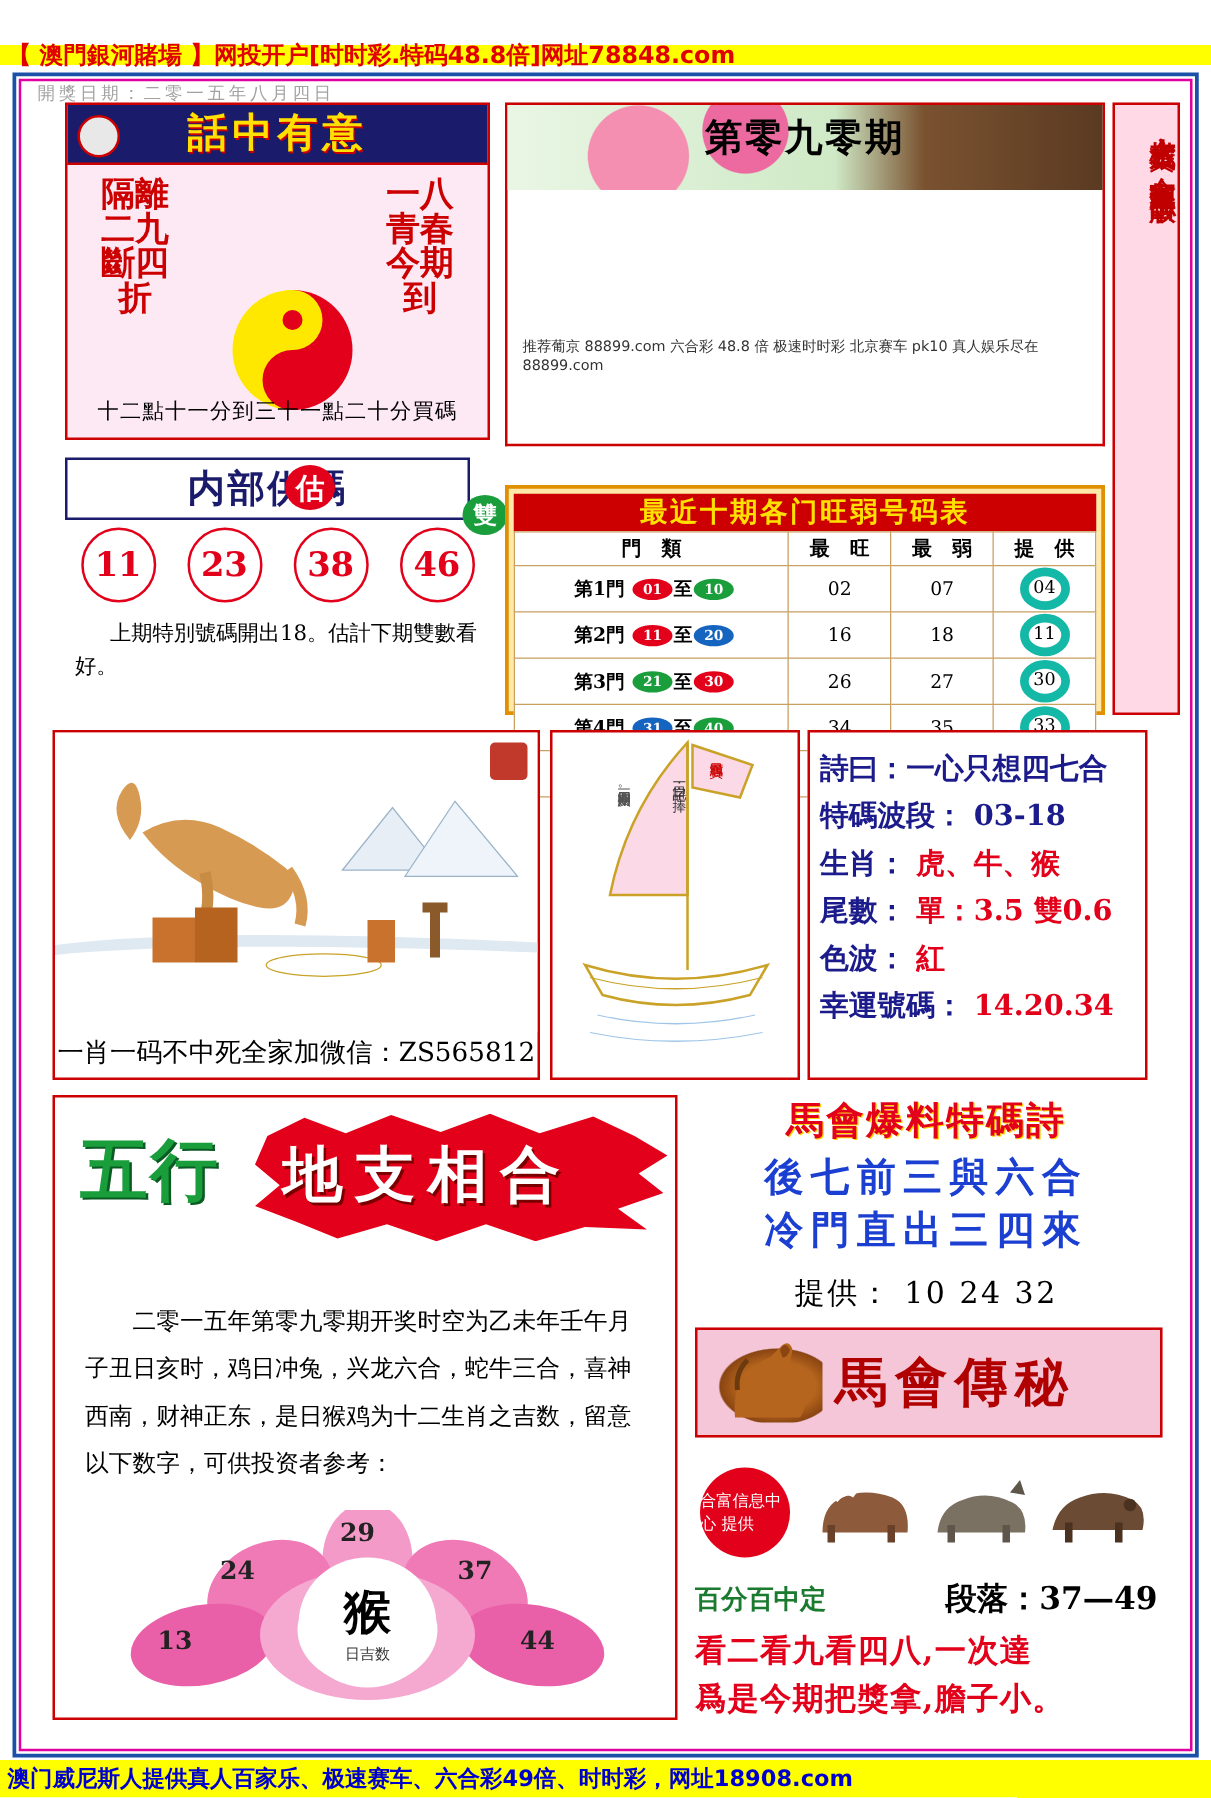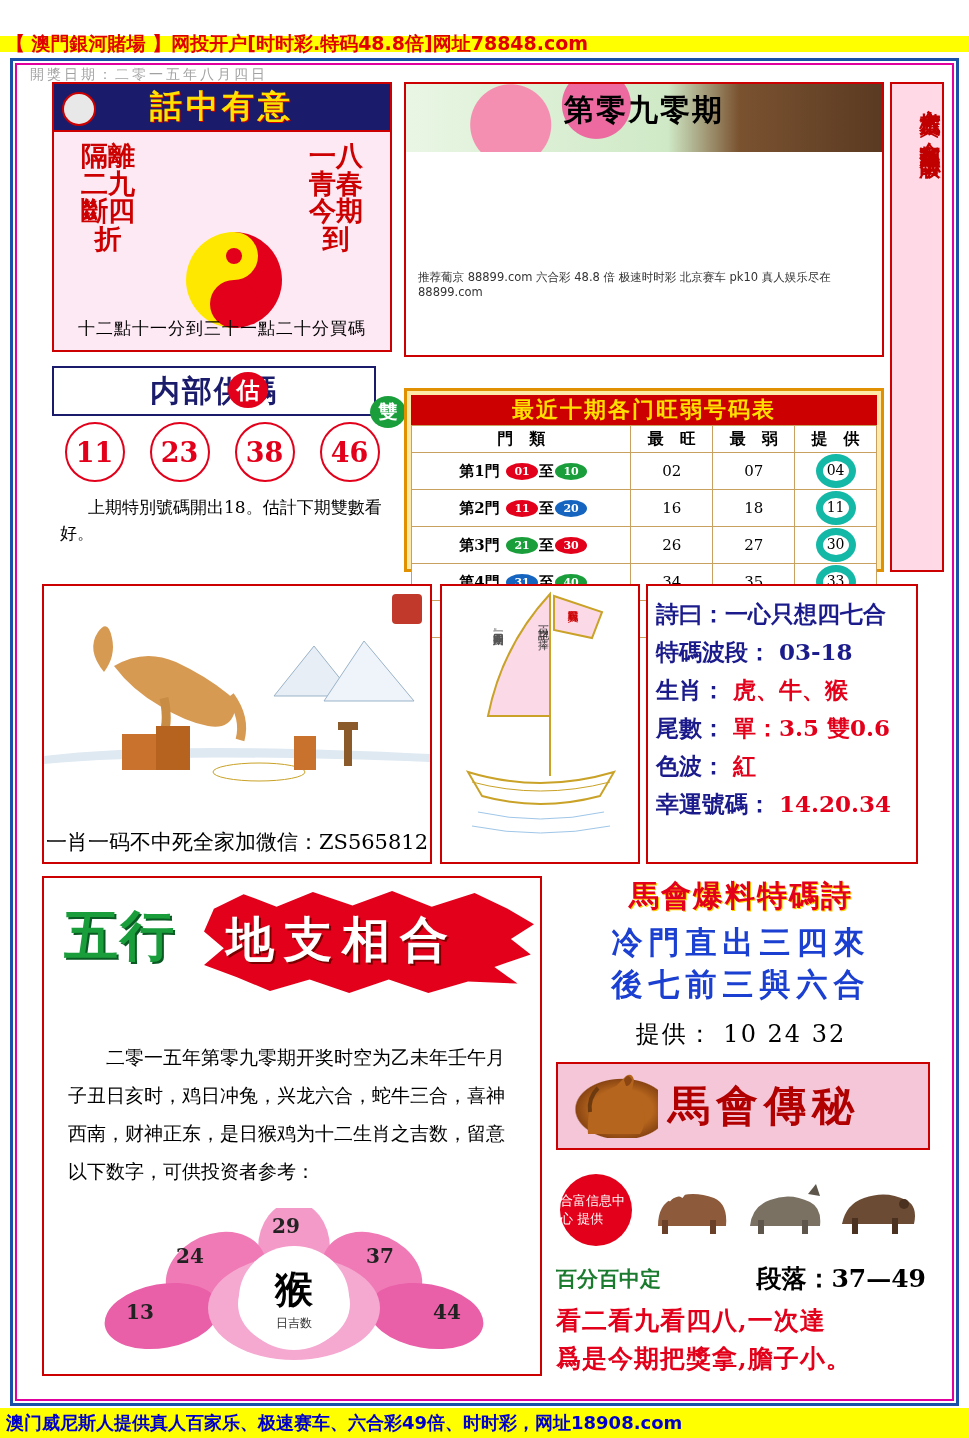--- a/index.html
+++ b/index.html
@@ -528,28 +528,28 @@
         <ellipse cx="190" cy="96" rx="56" ry="44" fill="#ffffff"></ellipse>
       </svg>
       <div class="lotus-center">
         <div class="lotus-monkey">猴</div>
         <div class="lotus-sub">日吉数</div>
       </div>
       <div class="lnum" style="left:168px;top:6px;">29</div>
       <div class="lnum" style="left:72px;top:36px;">24</div>
       <div class="lnum" style="left:262px;top:36px;">37</div>
       <div class="lnum" style="left:22px;top:92px;">13</div>
-      <div class="lnum" style="left:312px;top:92px;margin-left:17px;">44</div>
+      <div class="lnum" style="left:312px;top:92px;">44</div>
     </div>
   </div>
 
   <div class="mahui-title">馬會爆料特碼詩</div>
   <div class="mahui-poem">
+    <div>後七前三與六合</div>
     <div>冷門直出三四來</div>
-    <div>後七前三與六合</div>
   </div>
   <div class="mahui-supply">提供： 10  24  32</div>
 
   <div class="horse-box">
     <svg class="horse" width="90" height="64" viewBox="0 0 90 64">
       <path d="M20 60 q-2 -26 10 -36 q8 -8 18 -12 l10 -10 q6 -4 8 4 l-2 10 q10 8 12 22 q2 14 -4 22 z" fill="#b5651d"></path>
       <path d="M56 6 q4 -8 8 0 q-2 6 -6 6z" fill="#8a4512"></path>
       <path d="M30 14 q-10 10 -8 24" stroke="#6d3a10" stroke-width="4" fill="none"></path>
     </svg>
     <div class="horse-text">馬會傳秘</div>

